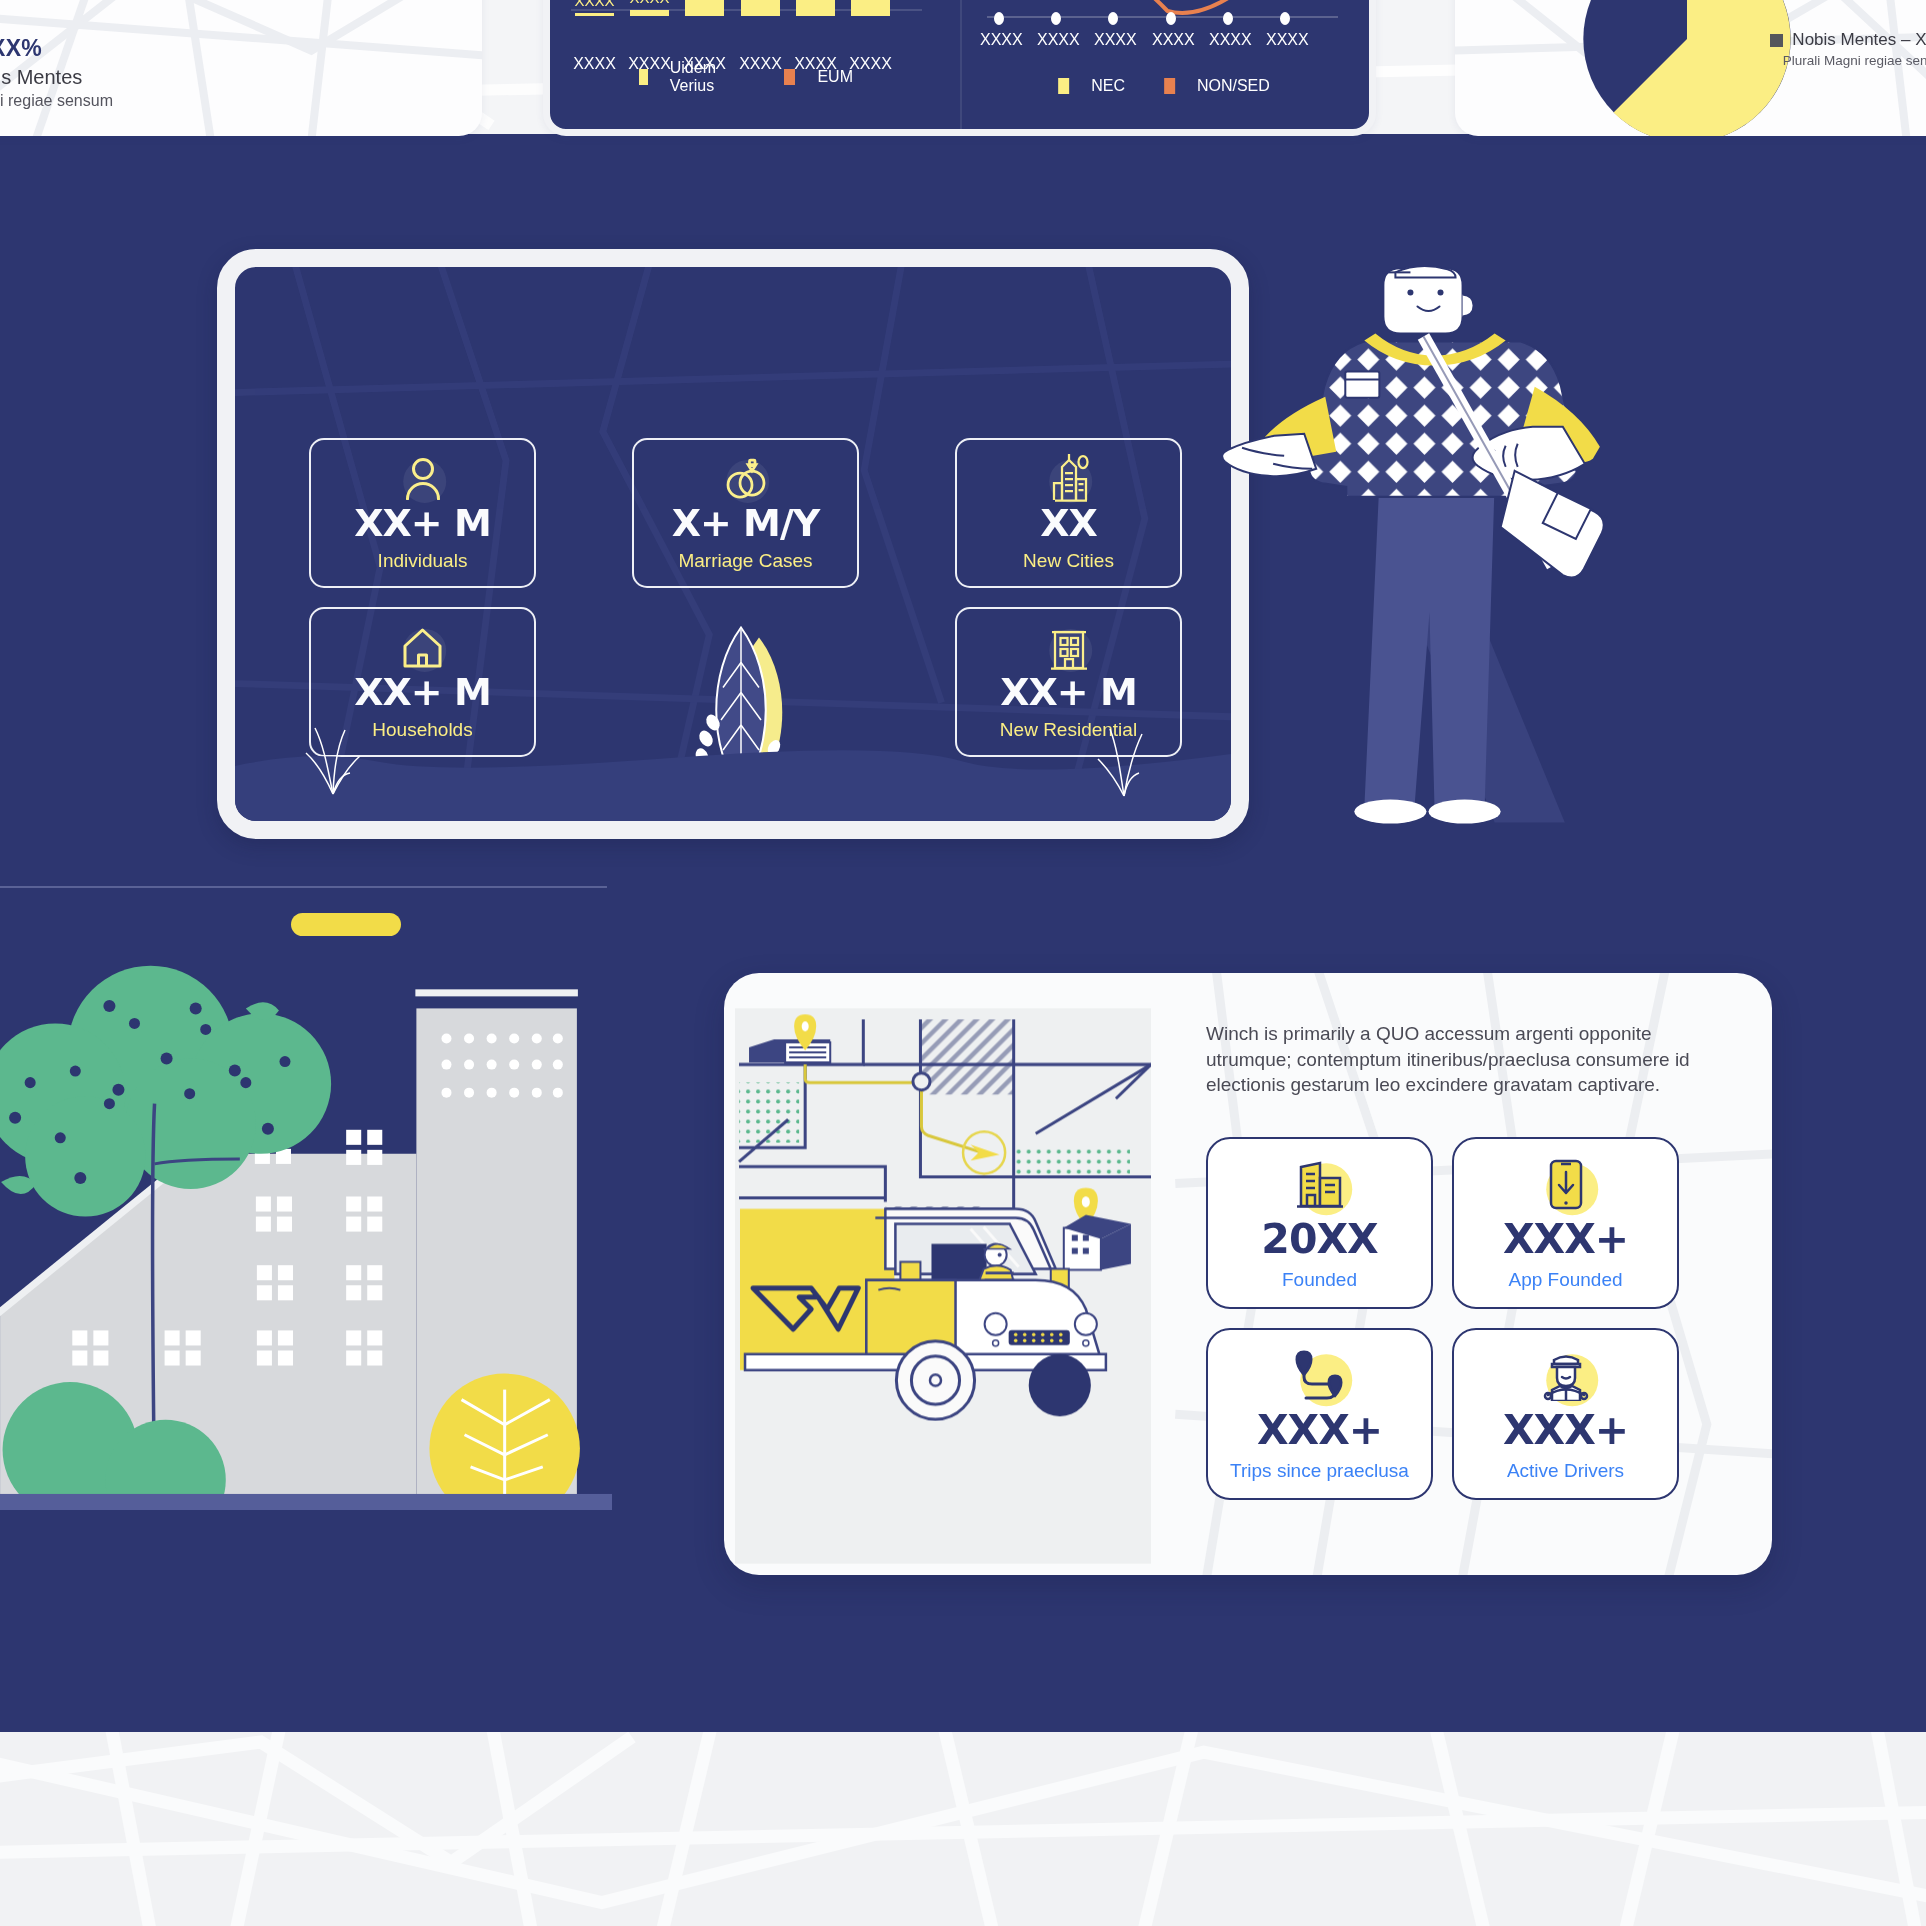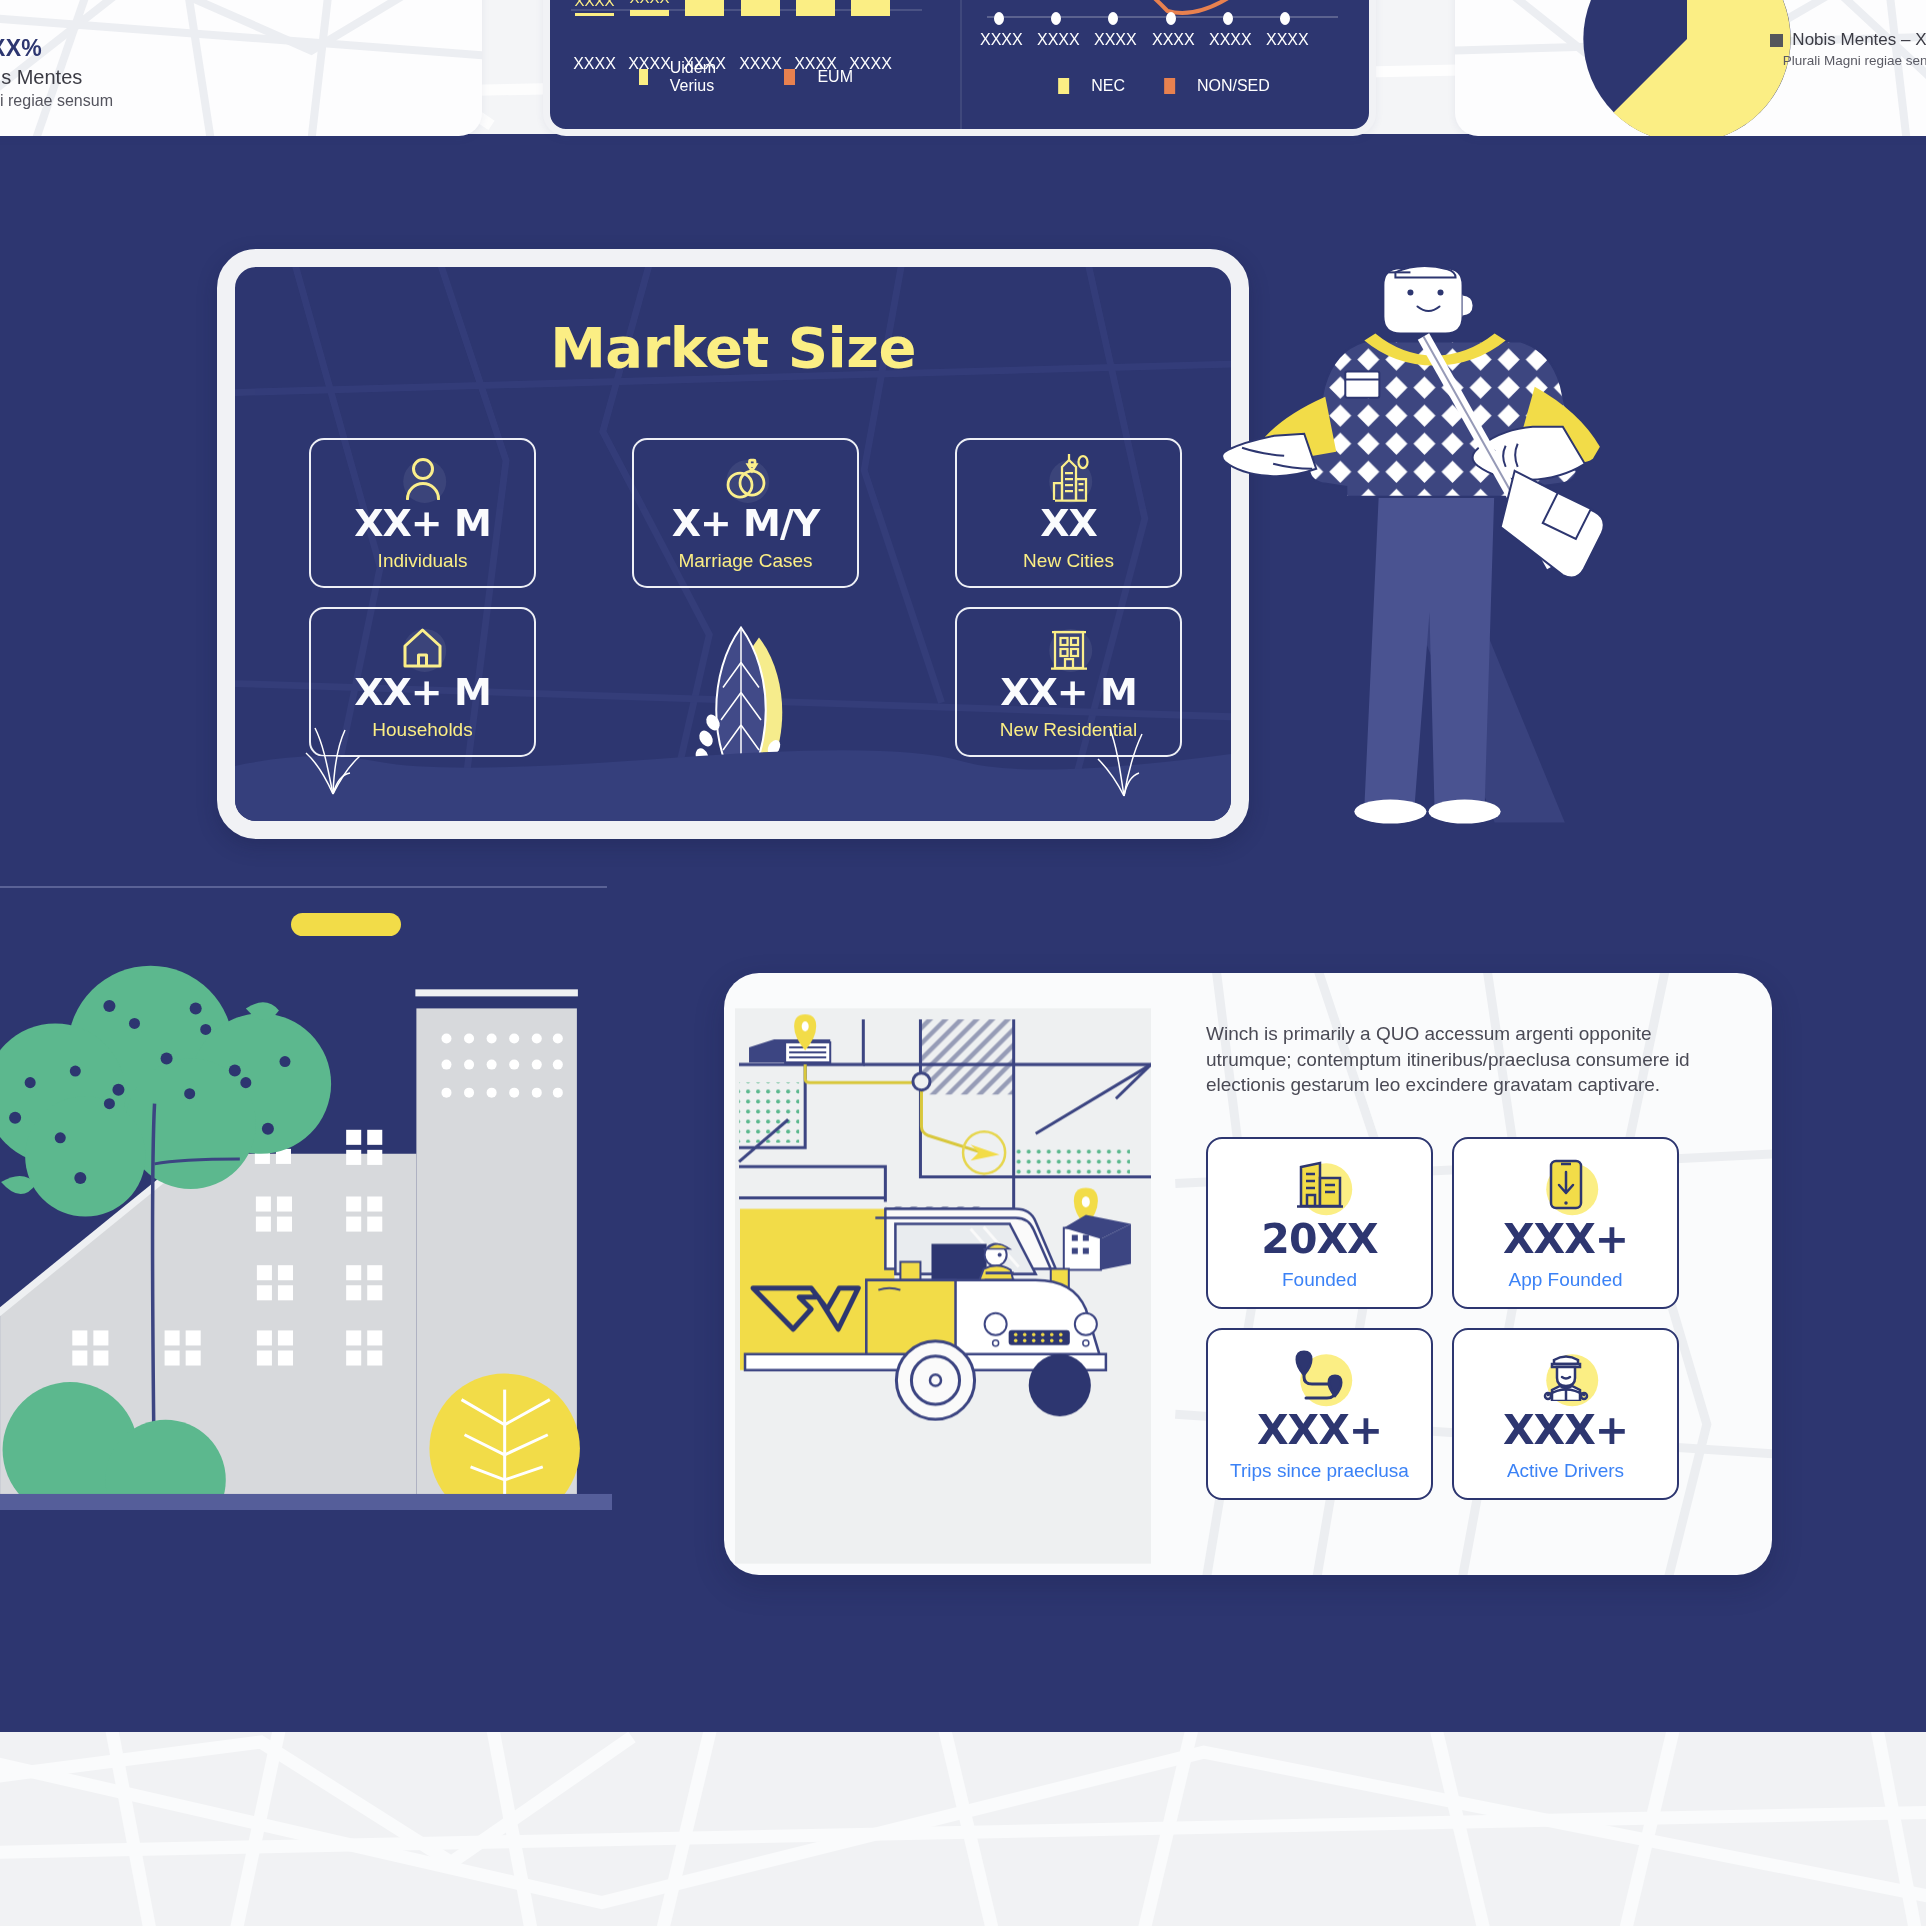--- a/index.html
+++ b/index.html
@@ -94,21 +94,21 @@
   #winch-card {
     position: absolute; left: 724px; top: 973px; width: 1048px; height: 602px;
     background: #fafbfc; border-radius: 35px; overflow: hidden;
     box-shadow: 0 11px 30px rgba(20,24,60,.22);
   }
   #winch-map { position: absolute; left: 11px; top: 35px; width: 416px; height: 556px; overflow:hidden; }
   #winch-right { position: absolute; left: 482px; top: 48px; width: 532px; }
   #winch-desc { font-size: 19px; line-height: 1.35; color: #4a4a55; }
   .wstat-grid { margin-top: 39px; display: flex; flex-wrap: wrap; gap: 19px 19px; }
   .wstat {
-    width: 227px; height: 172px; border: 2.5px solid #2d3670; border-radius: 16px;
+    width: 227px; height: 172px; border: 2.5px solid #2d3670; border-radius: 24px;
     display: flex; flex-direction: column; align-items: center; justify-content: center;
     background: #fff;
   }
   .wstat .ico { height: 60px; display:flex; align-items:center; justify-content:center;
                 position: relative; }
   .wstat .ico .blob { position:absolute; width: 52px; height: 52px; border-radius:50%;
                       background:#fbee84; left: 50%; top: 50%; transform: translate(-38%,-40%); }
   .wstat .val { font-size: 41px; font-weight: 800; color: #2d3670; line-height:1;
                 font-family:"DejaVu Sans", sans-serif; letter-spacing:-1px; margin-top: 5px; }
   .wstat .lab { font-size: 19px; color: #3b82f6; margin-top: 9px; }
@@ -267,21 +267,20 @@
       <path d="M120 -20 L300 620 L180 1196"></path>
       <path d="M420 -20 L560 400 L460 1196"></path>
       <path d="M860 -20 L760 340 L980 760 L880 1196"></path>
       <path d="M1380 -20 L1300 420 L1460 900"></path>
       <path d="M1760 -20 L1880 520 L1700 1196"></path>
       <path d="M-20 260 L2078 200"></path>
       <path d="M-20 860 L2078 930"></path>
     </g>
   </svg>
 
-  <div id="market-title">Market Size</div>
 
   <div class="stat-grid">
 
     <div class="stat-row">
       <div class="stat-box">
         <div class="stat-ico">
           <span class="blob"></span>
           <svg width="40" height="43" viewBox="0 0 80 86" fill="none" stroke="#fbee84" stroke-width="6" stroke-linecap="round">
             <circle cx="40" cy="24" r="19"></circle>
             <path d="M9 84 a31 31 0 0 1 62 0"></path>

